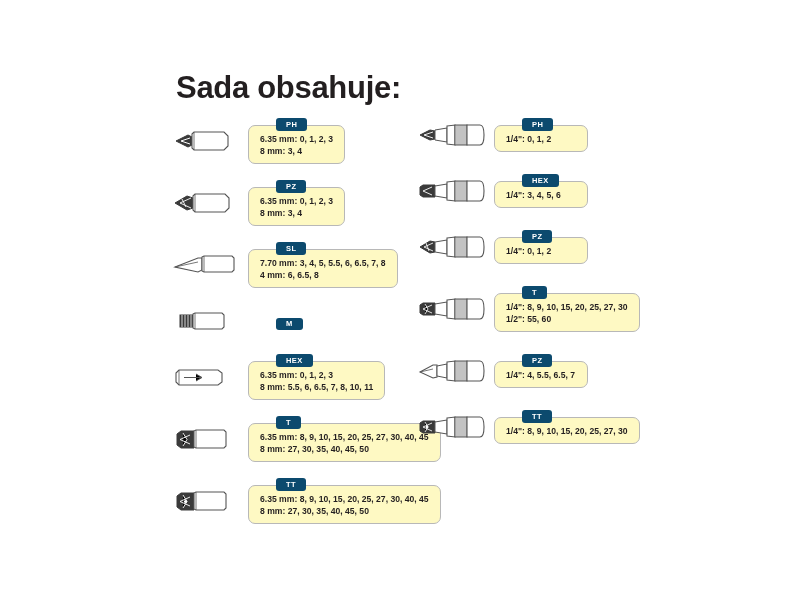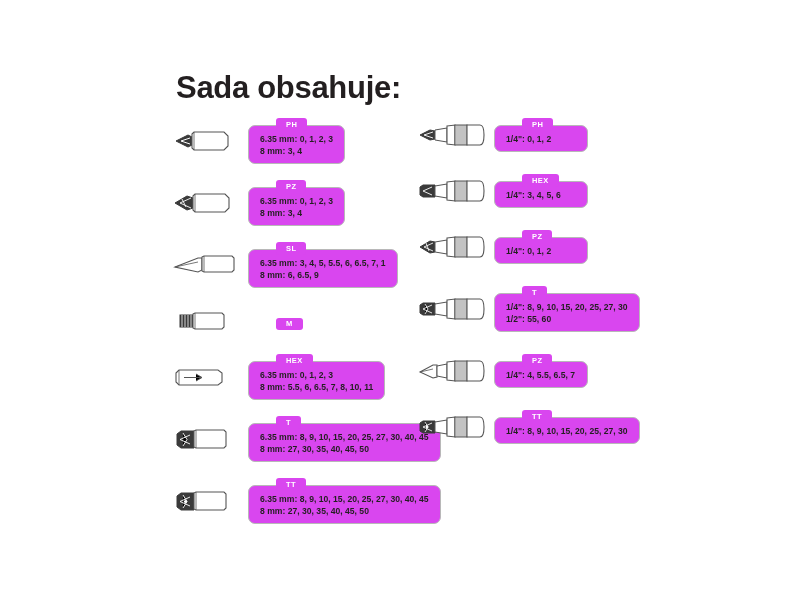--- a/index.html
+++ b/index.html
@@ -67,36 +67,36 @@
   .boxwrap {
     position: relative;
     padding-top: 7px;
     flex: 0 0 auto;
   }
 
   .badge {
     position: absolute;
     top: 0;
     left: 28px;
-    background: #d946ef;
+    background: #0c4a6e;
     color: #ffffff;
     font-size: 7.5px;
     font-weight: bold;
     letter-spacing: 0.4px;
     padding: 2.5px 10px 2.5px 10px;
     border-radius: 3px;
     line-height: 1;
     z-index: 2;
     white-space: nowrap;
   }
 
   .infobox {
     border: 1px solid #b8b8b8;
     border-radius: 7px;
-    background: #d946ef;
+    background: #fef9c3;
     padding: 7px 11px 6px 11px;
     min-width: 70px;
   }
 
   .line {
     font-size: 8.6px;
     font-weight: bold;
     line-height: 12px;
     color: #231f20;
     white-space: nowrap;
@@ -158,22 +158,22 @@
           <svg width="72" height="34" viewBox="0 0 72 34">
             <path d="M3 19 L26 10 L30 10 L30 22 L26 24 Z" fill="#ffffff" stroke="#555" stroke-width="1.1"></path>
             <path d="M3 19 L26 14" stroke="#555" stroke-width="0.8"></path>
             <path d="M30 9 L32 8 L60 8 L62 10 L62 22 L60 24 L32 24 L30 23 Z" fill="#ffffff" stroke="#555" stroke-width="1.1"></path>
             <path d="M32 8 L32 24" stroke="#555" stroke-width="0.8"></path>
           </svg>
         </div>
         <div class="boxwrap">
           <span class="badge">SL</span>
           <div class="infobox">
-            <div class="line">6.35 mm: 3, 4, 5, 5.5, 6, 6.5, 7, 1</div>
-            <div class="line">8 mm: 6, 6.5, 9</div>
+            <div class="line">7.70 mm: 3, 4, 5, 5.5, 6, 6.5, 7, 8</div>
+            <div class="line">4 mm: 6, 6.5, 8</div>
           </div>
         </div>
       </div>
 
       <div class="item row-gap-lg">
         <div class="bit-icon">
           <svg width="72" height="34" viewBox="0 0 72 34">
             <rect x="8" y="11" width="13" height="12" fill="#3a3a3a" stroke="#3a3a3a" stroke-width="1"></rect>
             <path d="M10 11 L10 23 M13 11 L13 23 M16 11 L16 23 M19 11 L19 23" stroke="#ffffff" stroke-width="0.8"></path>
             <path d="M21 10 L23 9 L50 9 L52 11 L52 23 L50 25 L23 25 L21 24 Z" fill="#ffffff" stroke="#555" stroke-width="1.1"></path>

